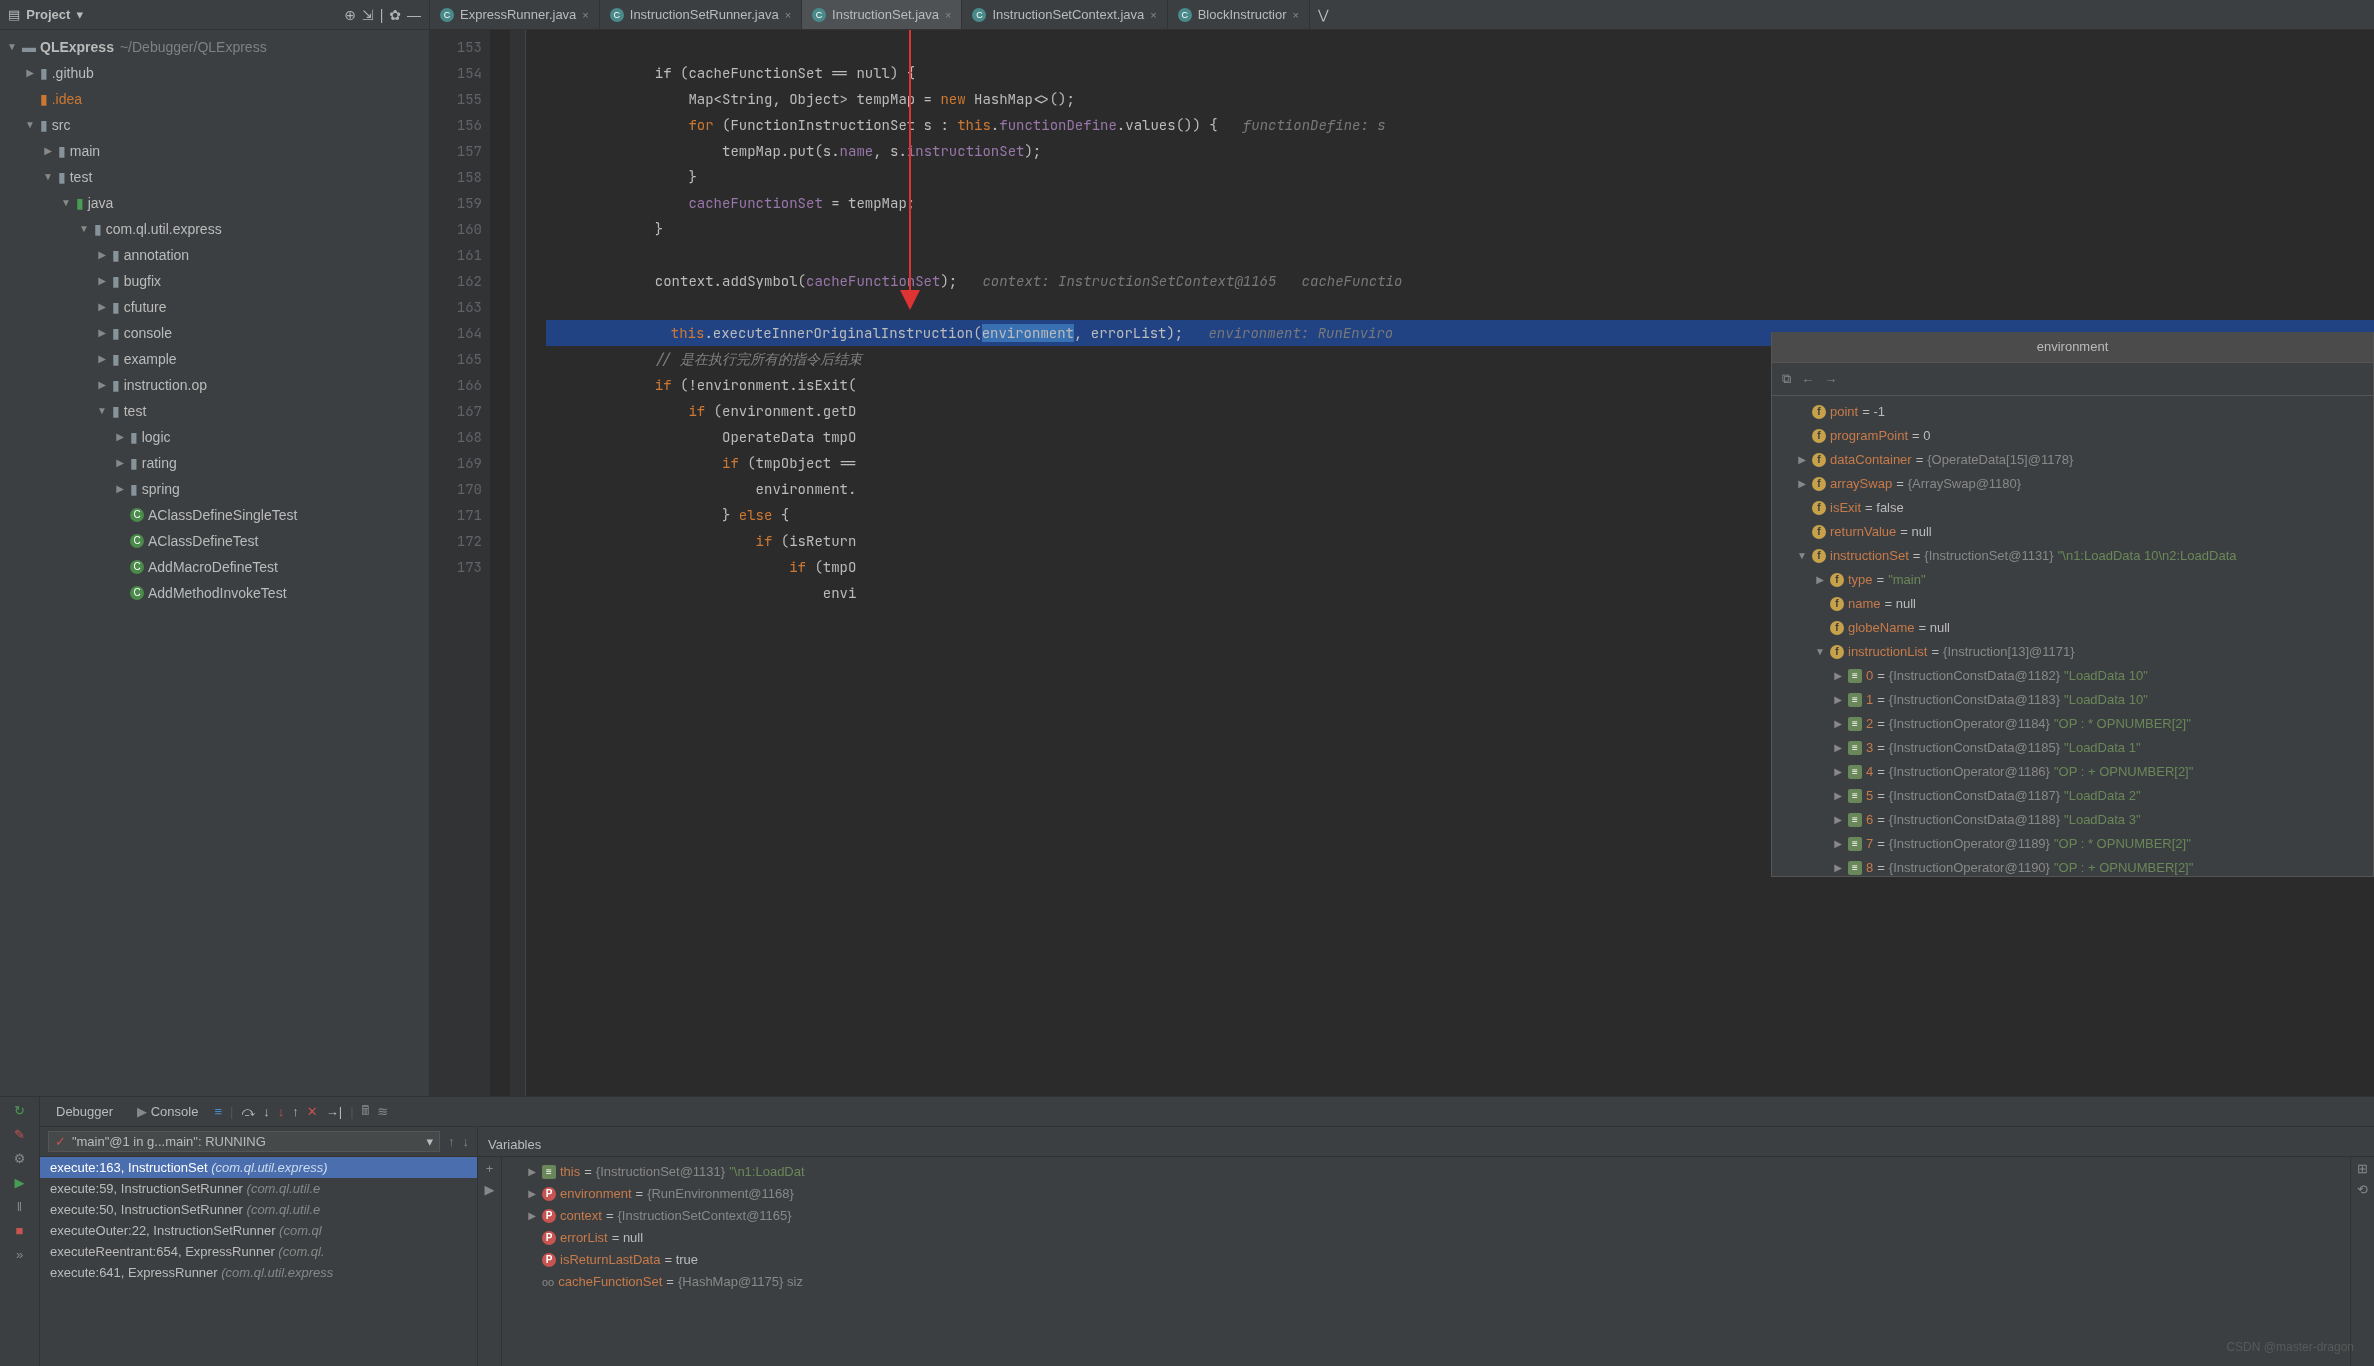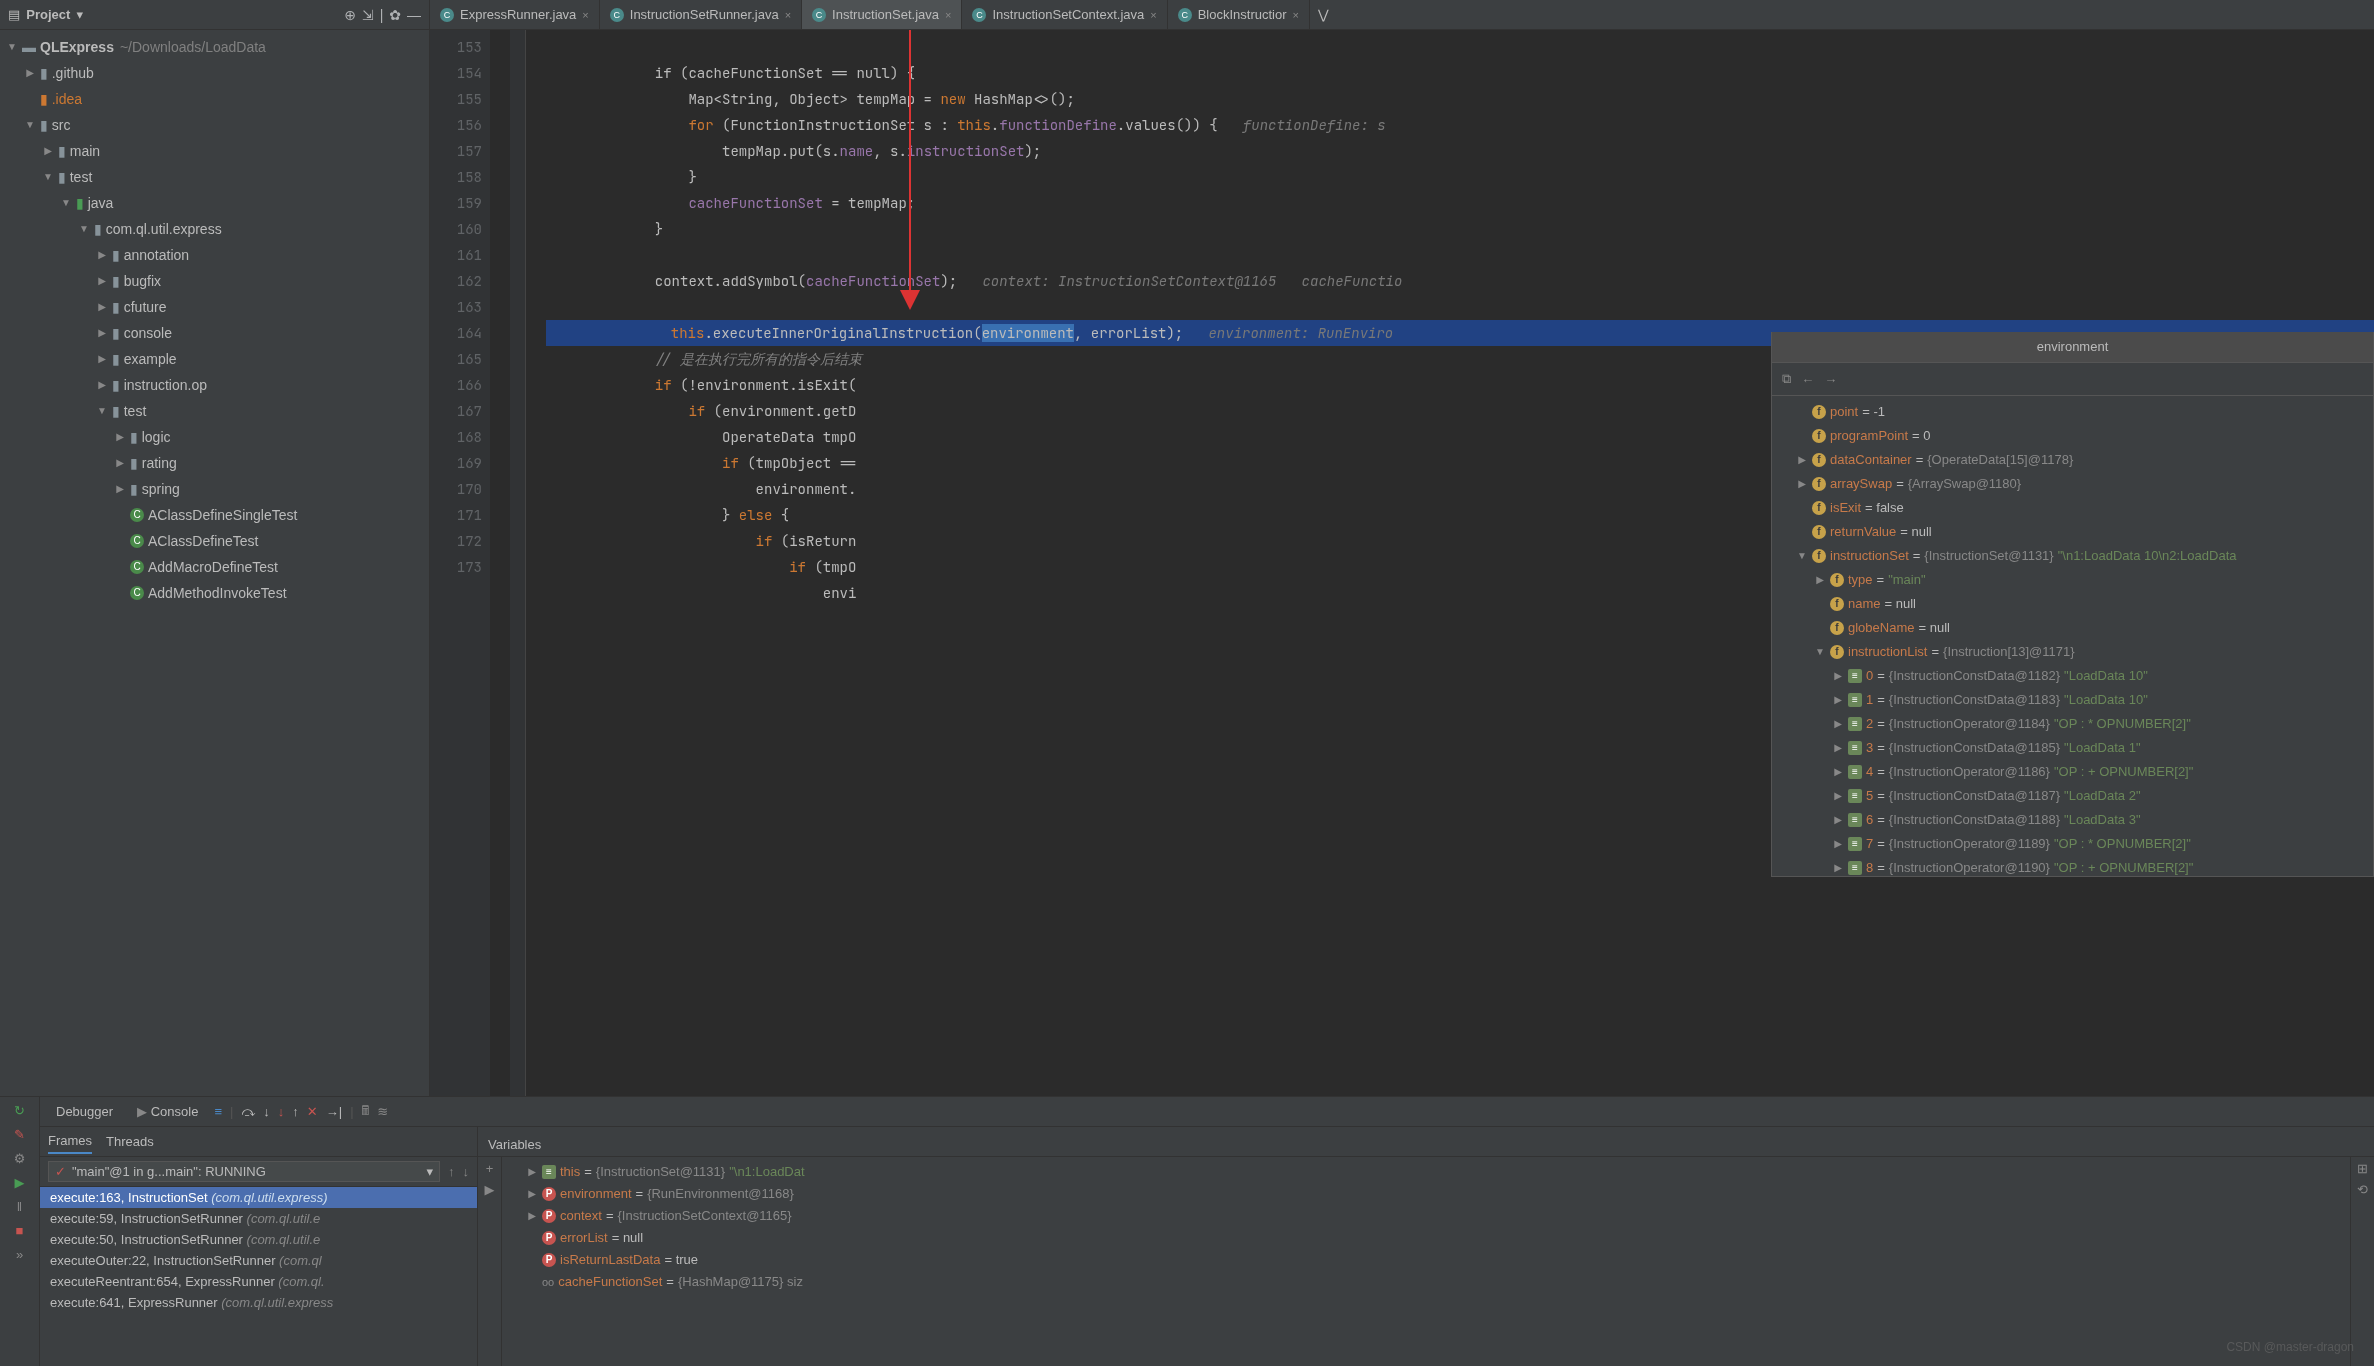--- a/index.html
+++ b/index.html
@@ -108,21 +108,21 @@
         <span class="hdr-icon">⇲</span>
         <span class="hdr-icon">|</span>
         <span class="hdr-icon gear-icon">✿</span>
         <span class="hdr-icon">—</span>
       </div>
       <div class="tree">
         <div class="tree-row i0">
           <span class="arrow">▼</span>
             <span class="folder">▬</span>
           <span class="name" style="font-weight:bold">QLExpress</span>
-          <span class="path">~/Downloads/LoadData</span>
+          <span class="path">~/Debugger/QLExpress</span>
         </div>
         <div id="tree-rows">
             <div class="tree-row i1">
               <span class="arrow">▶</span>
               <span class="folder">▮</span>
               <span class="name">.github</span>
             </div>
             <div class="tree-row i1">
               <span class="arrow"></span>
               <span class="folder idea">▮</span>
@@ -470,24 +470,20 @@
           <span class="tbtn" style="color:#c75450">↓</span>
           <span class="tbtn">↑</span>
           <span class="tbtn" style="color:#c75450">✕</span>
           <span class="tbtn">→|</span>
           <span style="color:#555">|</span>
           <span class="tbtn" style="color:#888">🖩</span>
           <span class="tbtn" style="color:#888">≋</span>
         </div>
         <div style="flex:1; display:flex; min-height:0;">
           <div class="frames-panel">
-            <div class="frames-tabs">
-              <span class="dbg-subtab active">Frames</span>
-              <span class="dbg-subtab">Threads</span>
-            </div>
             <div class="dbg-toolbar">
               <div class="thread-select">
                 <span style="color:#c75450">✓</span>
                 <span>"main"@1 in g...main": RUNNING</span>
                 <span style="margin-left:auto">▾</span>
               </div>
               <span style="color:#888">↑</span>
               <span style="color:#888">↓</span>
             </div>
             <div class="frames-list" id="frames-list">

